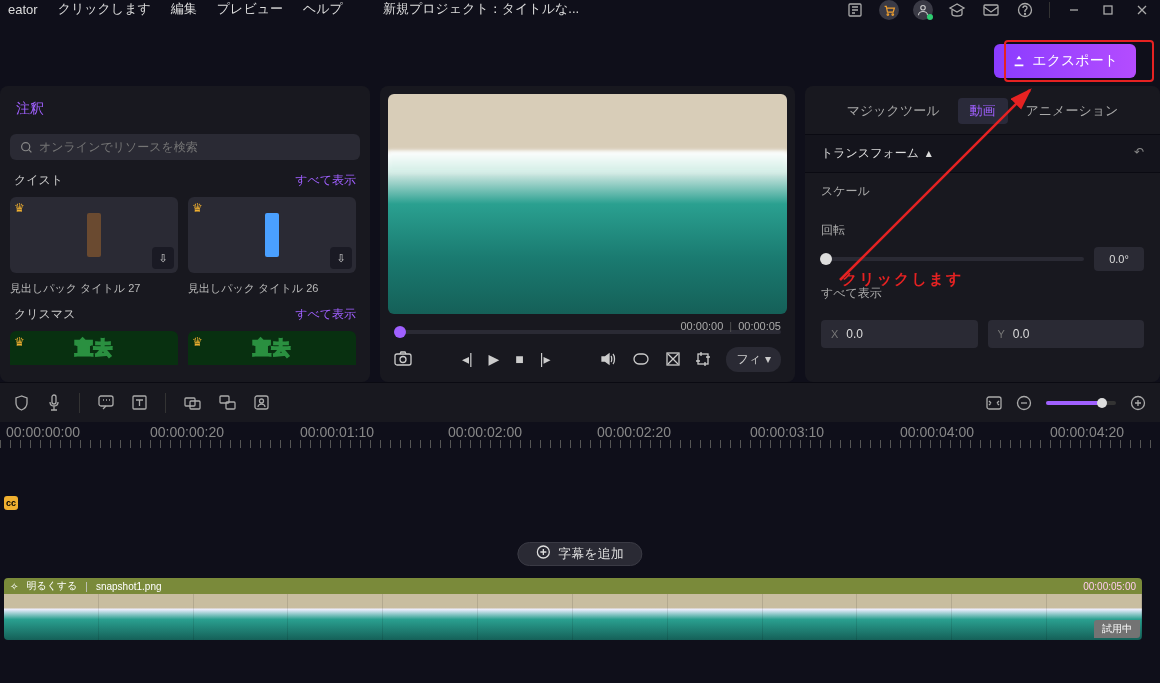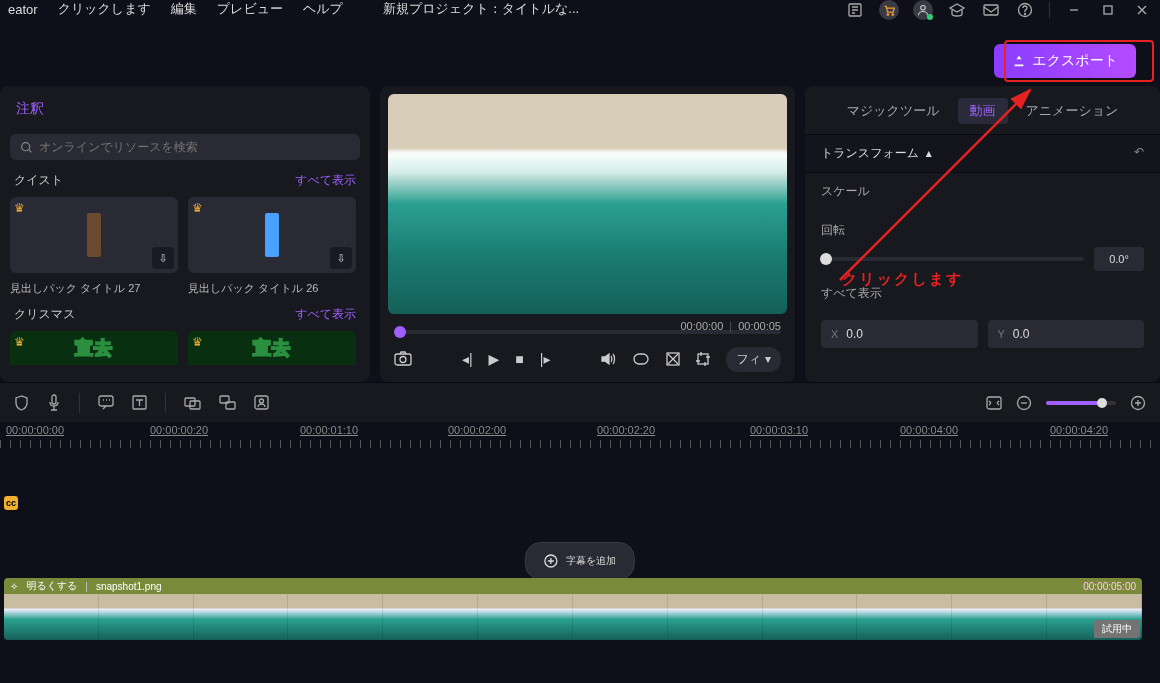--- a/index.html
+++ b/index.html
@@ -79,26 +79,26 @@
 
 .timeline-bar { height:40px; background:#18181f; display:flex; align-items:center; padding:0 14px; gap:18px; border-top:1px solid #0a0a12; }
 .timeline-bar .tbtn { color:#aaa; cursor:pointer; font-size:14px; }
 .timeline-bar .vdiv { width:1px; height:20px; background:#333; }
 .timeline-bar .right-tools { margin-left:auto; display:flex; align-items:center; gap:14px; }
 .zoom-slider { width:70px; height:4px; background:#333; border-radius:2px; position:relative; }
 .zoom-slider .zfill { position:absolute; left:0; top:0; bottom:0; width:80%; background:#a060ff; border-radius:2px; }
 .zoom-slider .zknob { position:absolute; left:80%; top:-3px; width:10px; height:10px; background:#ddd; border-radius:50%; transform:translateX(-50%); }
 
 .ruler { height:28px; background:#0f0f1a; position:relative; padding-top:4px; }
-.ruler .ticklabel { position:absolute; top:2px; font-size:11px; color:#888;text-decoration:underline; }
+.ruler .ticklabel { position:absolute; top:2px; font-size:14px; color:#888; }
 .ruler .ticks { position:absolute; top:18px; left:0; right:0; height:8px; background-image:repeating-linear-gradient(90deg,#555 0,#555 1px,transparent 1px,transparent 10px); }
 
 .tracks { height:200px; background:#0f0f1a; position:relative; overflow:hidden; }
 .cc-badge { position:absolute; left:4px; top:46px; width:14px; height:14px; background:#f0b030; border-radius:3px; font-size:9px; color:#000; display:flex; align-items:center; justify-content:center; font-weight:bold; }
-.subtitle-btn { position:absolute; left:50%; top:92px; transform:translateX(-50%); background:#2a2a34; border:1px solid #3a3a44; border-radius:16px; padding:11px 18px; display:flex; align-items:flex-start; gap:8px; color:#ddd; cursor:pointer; font-size:10px; }
+.subtitle-btn { position:absolute; left:50%; top:92px; transform:translateX(-50%); background:#2a2a34; border:1px solid #3a3a44; border-radius:16px; padding:2px 18px; display:flex; align-items:flex-start; gap:8px; color:#ddd; cursor:pointer; font-size:13px; }
 .clip-track { position:absolute; left:4px; right:18px; top:128px; height:62px; border-radius:4px; overflow:hidden; }
 .clip-header { height:16px; background:#7a8a3a; display:flex; align-items:center; padding:0 6px; gap:8px; font-size:10px; color:#fff; }
 .clip-header .dur { margin-left:auto; color:#fce; }
 .clip-strip { height:46px; display:flex; }
 .clip-frame { flex:1; background:linear-gradient(#c8bda0 0%,#c8bda0 30%,#eef 33%,#2aa090 55%,#156058 100%); border-right:1px solid rgba(0,0,0,0.1); }
 .trial-badge { position:absolute; right:2px; bottom:2px; background:#737373; color:#fff; font-size:10px; padding:2px 8px; border-radius:3px 0 3px 0; }
 
 svg { display:block; }
 </style>
 </head>

